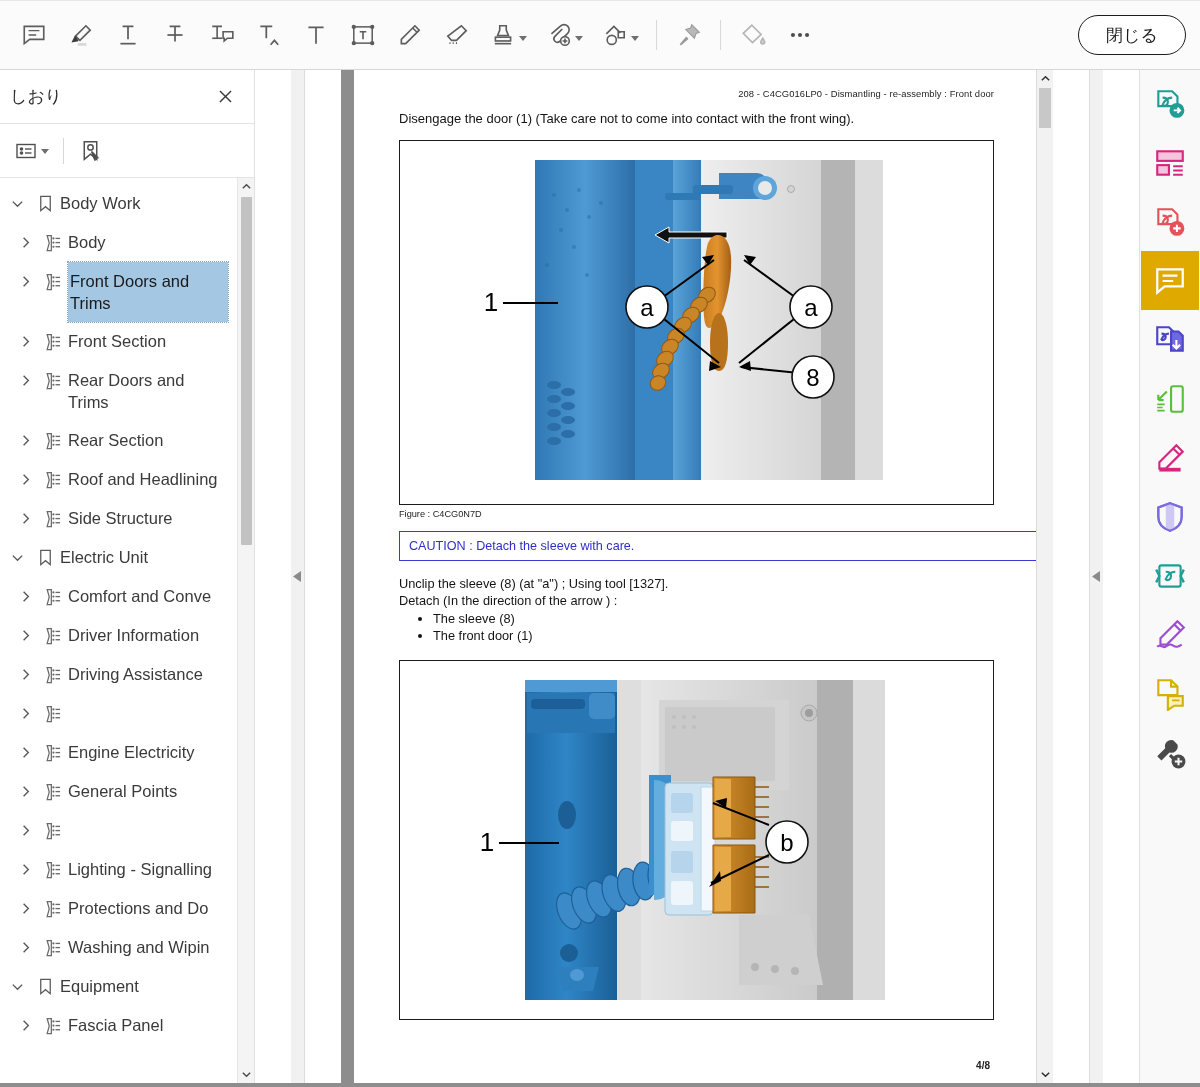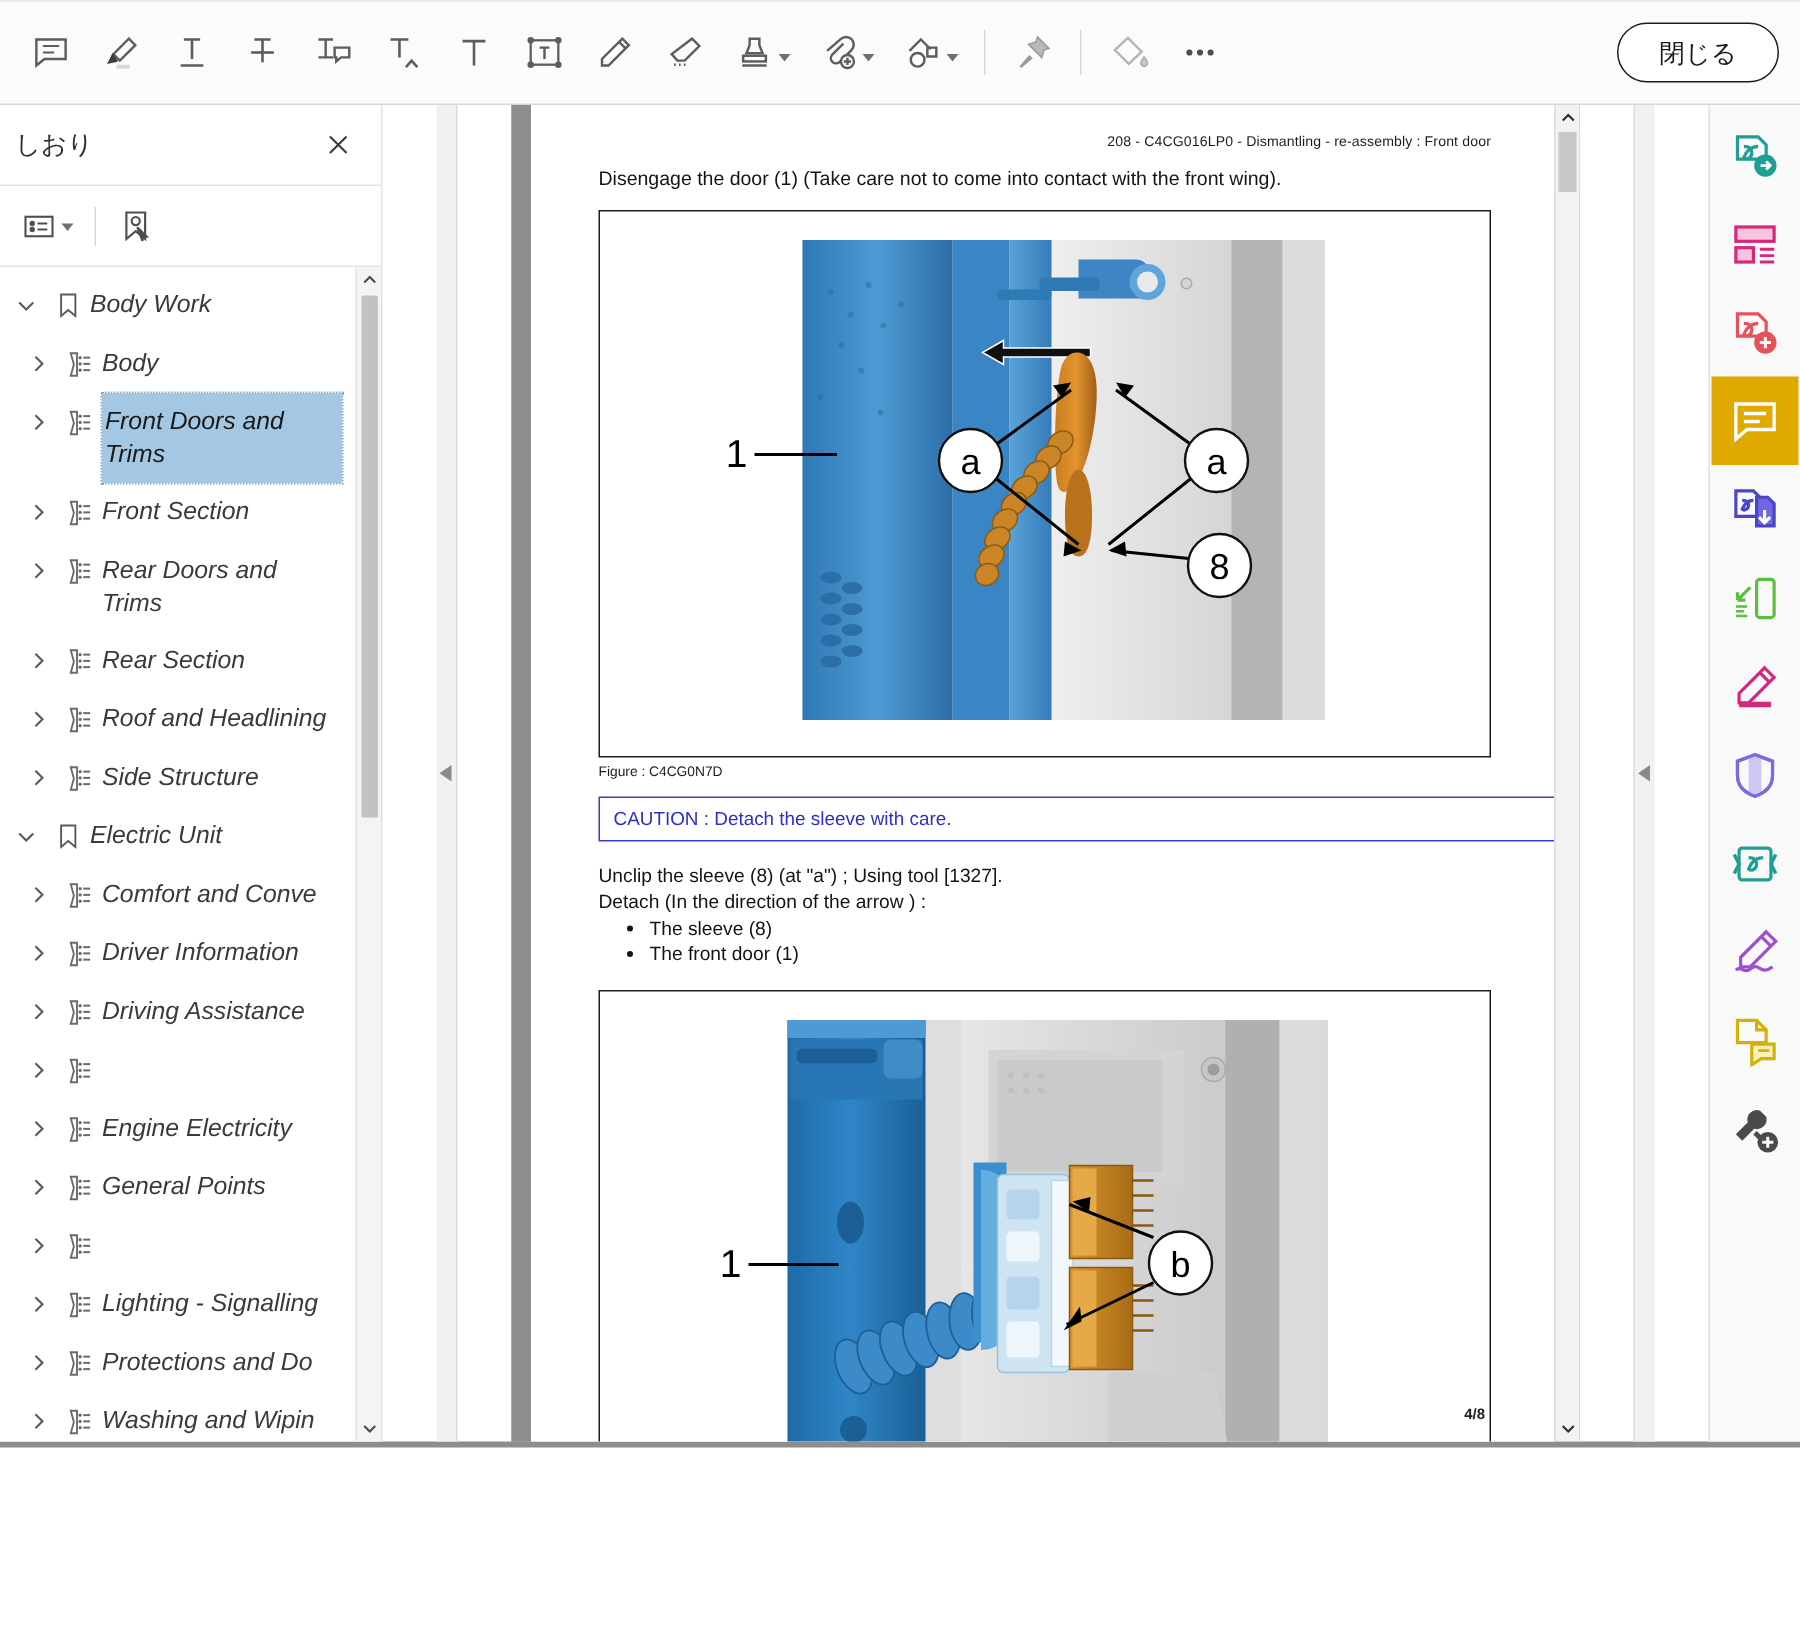--- a/index.html
+++ b/index.html
@@ -2,21 +2,21 @@
 <html><head>
 <meta charset="utf-8">
 <style>
   * { box-sizing: border-box; margin: 0; padding: 0; }
   html, body {
     width: 1200px; height: 1087px;
     font-family: "Liberation Sans", sans-serif;
     background: #ffffff;
     overflow: hidden;
   }
-  .app { position: relative; width: 1200px; height: 965px; display: flex; flex-direction: column; }
+  .app { position: relative; width: 1200px; height: 1087px; display: flex; flex-direction: column; }
 
   
   .toolbar {
     height: 70px; min-height: 70px;
     background: #fbfbfb;
     border-bottom: 1px solid #d7d7d7;
     border-top: 1px solid #e8e8e8;
     display: flex; align-items: center;
     padding: 0 14px 0 10px;
     position: relative;
@@ -82,21 +82,21 @@
     display: flex; align-items: center;
     padding: 0 10px;
     border-bottom: 1px solid #e4e4e4;
   }
   .sb-tb-btn {
     height: 36px; display: flex; align-items: center;
     padding: 0 4px; border-radius: 3px; cursor: pointer;
   }
   .sb-tb-sep { width: 1px; height: 26px; background: #d8d8d8; margin: 0 10px; }
 
-  .tree-wrap { flex: 1; position: relative; overflow: hidden; font-style: italic; }
+  .tree-wrap { flex: 1; position: relative; overflow: hidden; }
   .tree {
     position: absolute; inset: 0 16px 0 0;
     overflow: hidden;
     padding-top: 6px;
   }
   .tree-row {
     display: flex; align-items: flex-start;
     min-height: 39px;
     padding-left: 6px;
     cursor: pointer;

